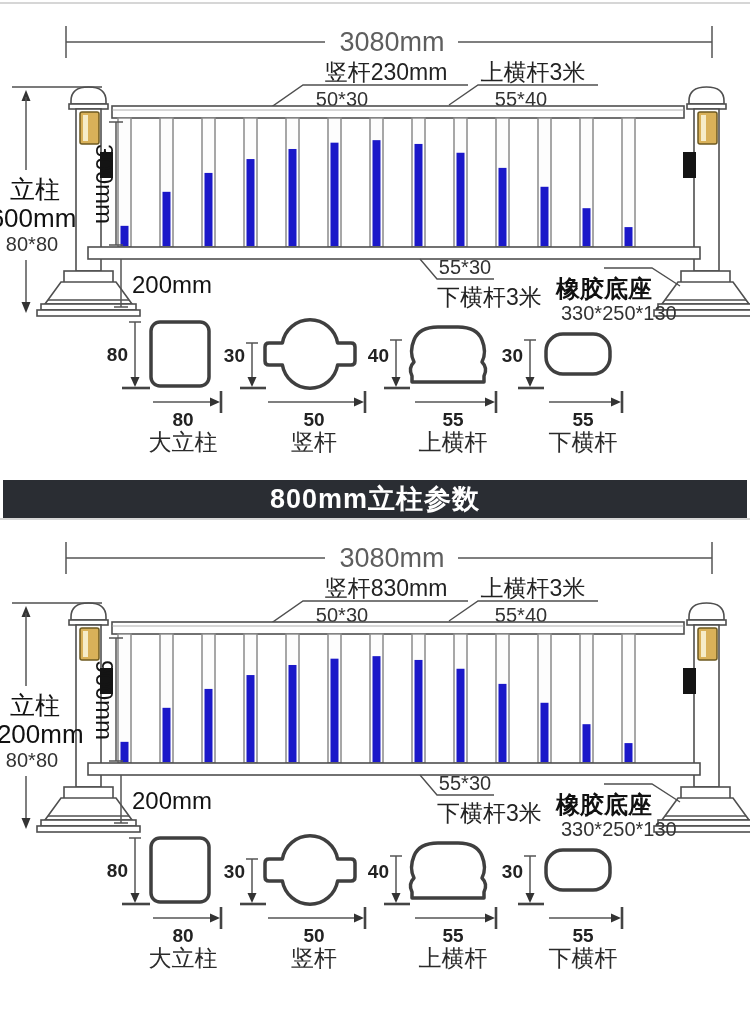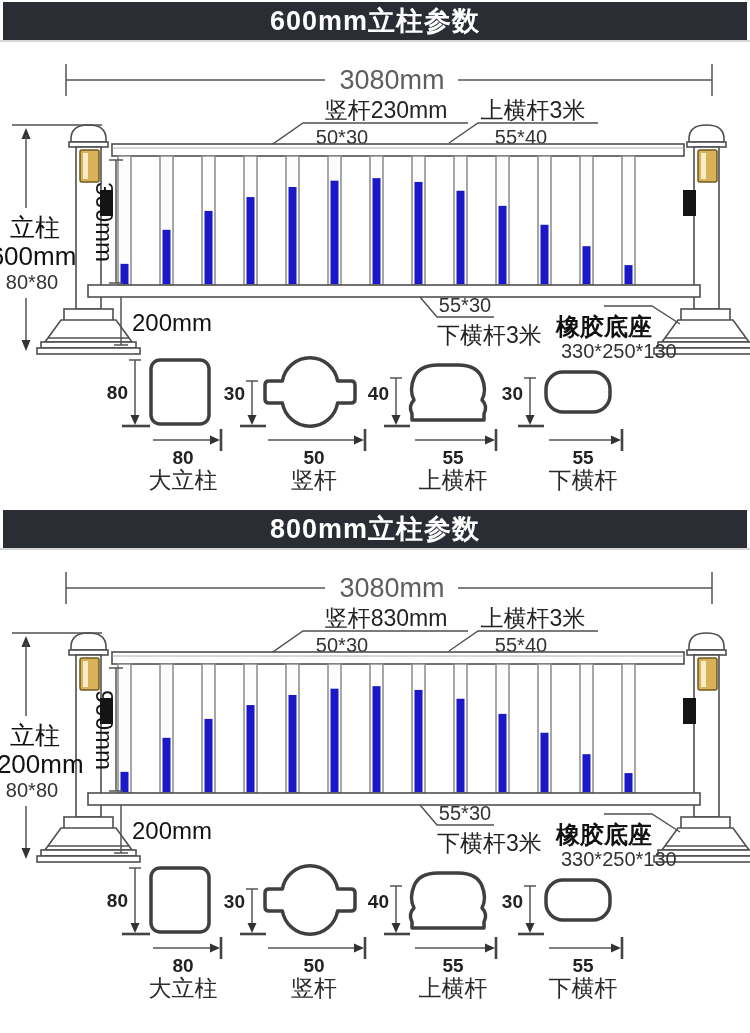--- a/index.html
+++ b/index.html
@@ -1,18 +1,18 @@
 <!DOCTYPE html>
 <html><head>
 <meta charset="utf-8">
 <style>
   html,body{margin:0;padding:0;background:#fff;width:750px;font-family:"Liberation Sans","DejaVu Sans",sans-serif;}
   #app{width:750px;padding-top:2px;}
   .panel{background:#fff;}
-  .panel + .panel{margin-top:10px;}
+  .panel + .panel{margin-top:18px;}
   .hdr{margin:0 3px;height:38px;background:#2a2d33;color:#fff;display:flex;align-items:center;justify-content:center;}
   .hdr span{font-size:27px;font-weight:bold;letter-spacing:1px;}
   svg.diagram{display:block;width:750px;height:460px;}
   .s{stroke:#4f4f4f;stroke-width:1.6;fill:#fff;}
   .l{stroke:#4f4f4f;stroke-width:1.4;fill:none;}
   .dim{stroke:#555;stroke-width:1.5;fill:none;}
   .dimt{stroke:#444;stroke-width:2.6;fill:none;}
   .arr{fill:#333;stroke:none;}
   .hair{stroke:#c9c9c9;stroke-width:1.5;}
   .picket{fill:#fdfdfd;stroke:#8a8a8a;stroke-width:1.5;}
@@ -31,23 +31,20 @@
   .t-cjk2{font-size:26px;fill:#111;}
   .t-rot{font-size:24px;fill:#141414;}
   .dim-num{font-size:19px;font-weight:bold;fill:#222;}
   .cs-label{font-size:23px;fill:#2b2b2b;}
 </style>
 </head>
 <body>
 
 <div id="app">
   <section class="panel">
-    <div class="hdr">
-      <span>600mm立柱参数</span>
-    </div>
     <svg class="diagram" viewBox="0 0 750 460">
       <line class="hair" x1="0" y1="1" x2="750" y2="1"></line>
 
       <g>
         <line class="dim" x1="66" y1="24" x2="66" y2="56"></line>
         <line class="dim" x1="712" y1="24" x2="712" y2="56"></line>
         <line class="dim" x1="66" y1="40" x2="325" y2="40"></line>
         <line class="dim" x1="458" y1="40" x2="712" y2="40"></line>
         <text class="t-dim" x="392" y="49" text-anchor="middle">3080mm</text>
       </g>

